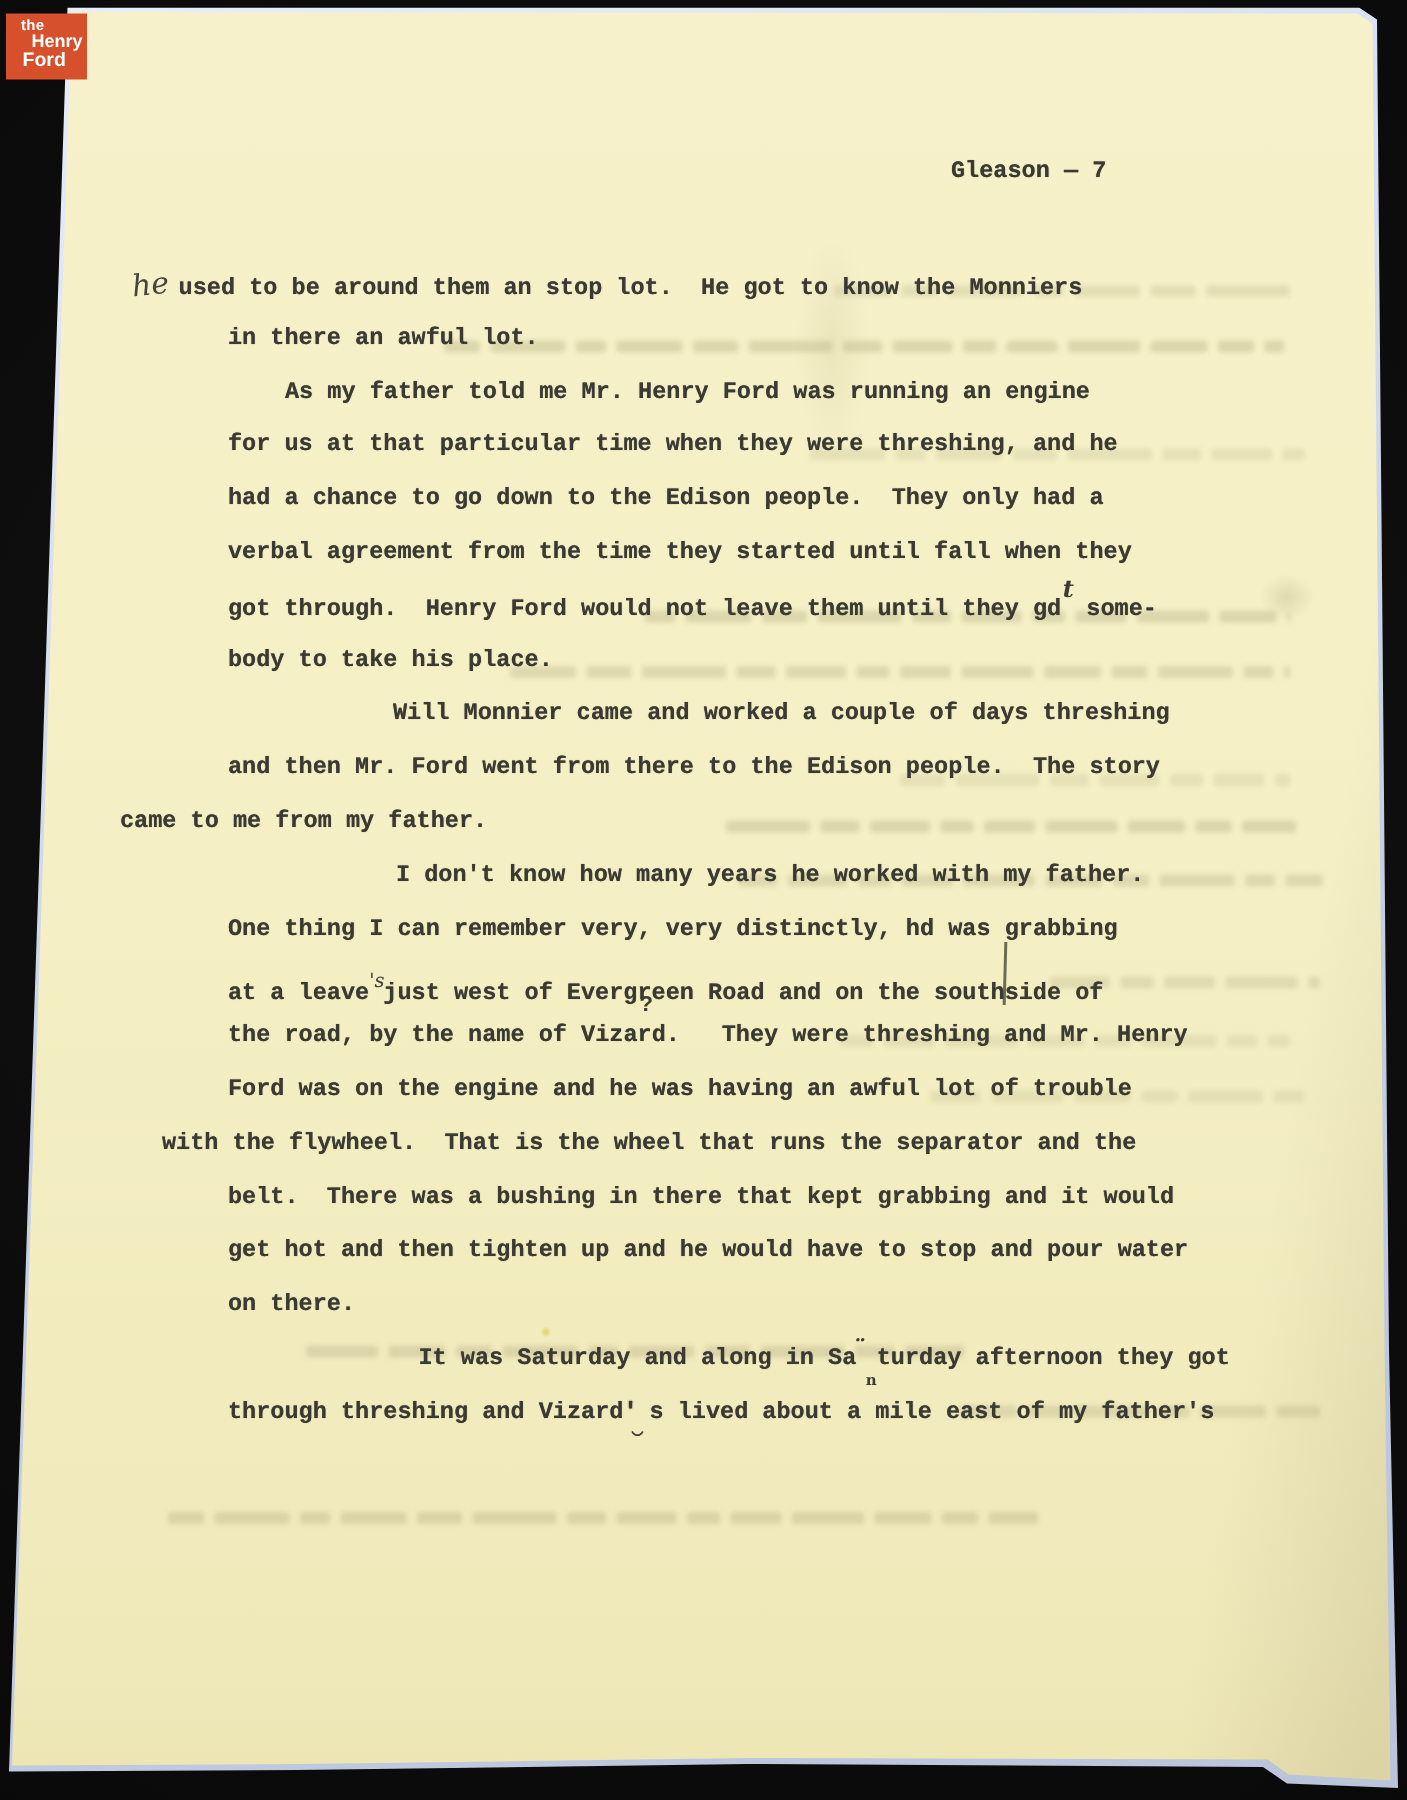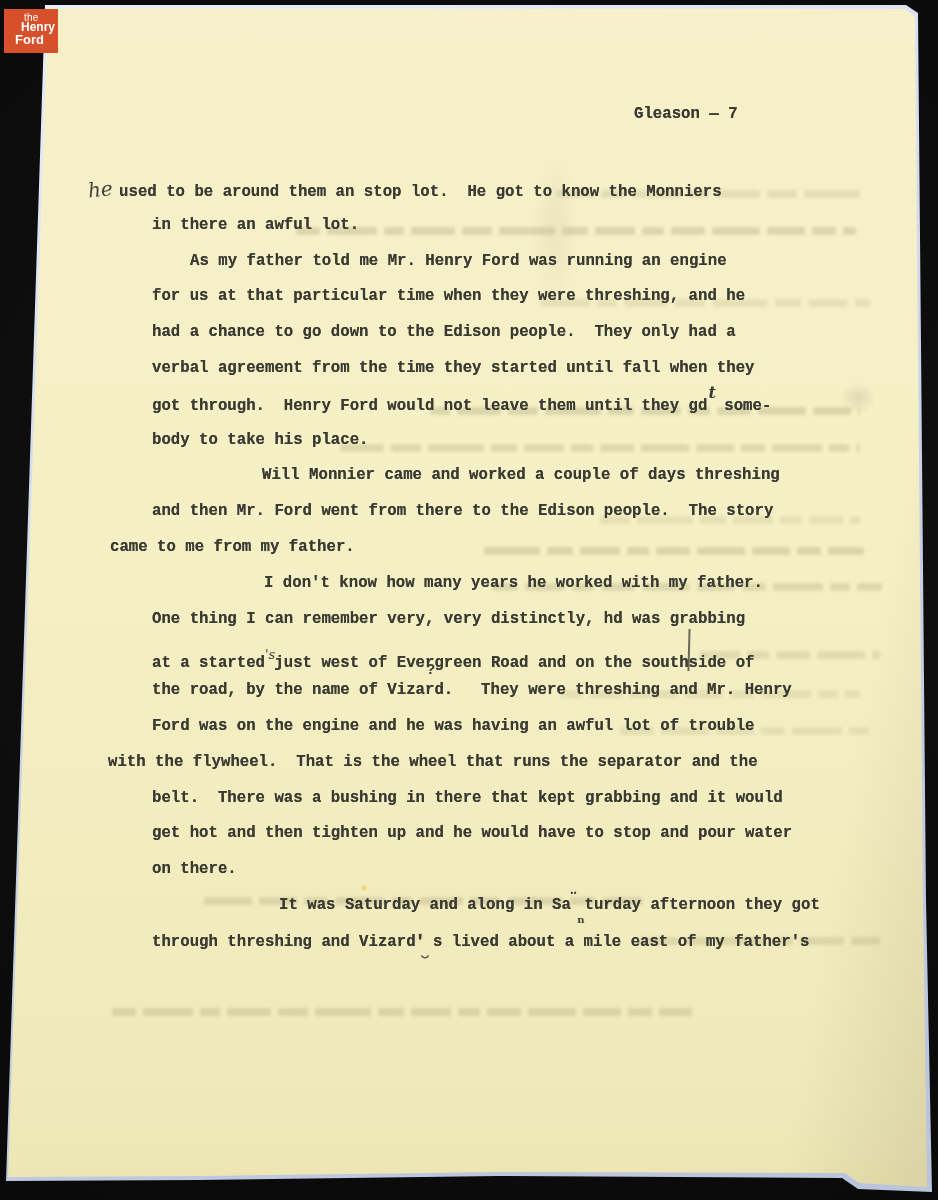--- a/index.html
+++ b/index.html
@@ -25,21 +25,21 @@
       linear-gradient(100deg, rgba(0,0,0,0) 86%, rgba(120,105,70,.14) 97%),
       linear-gradient(180deg,#f6f1ca 0%,#f4efc3 55%,#efe9ba 92%,#ece5b2 100%);
     clip-path:polygon(48px 8px,905px 9px,915px 16px,923px 900px,927px 1187px,859px 1183px,845px 1173px,500px 1172px,200px 1176px,8px 1177px);
   }
   
   .logo{
     position:absolute;left:4px;top:9px;width:54px;height:44px;
     background:#d6502b;z-index:30;
     font-family:"Liberation Sans",sans-serif;color:#fff;
   }
-  .logo .the{position:absolute;left:20px;top:3px;font-size:10px;font-weight:400;letter-spacing:.2px;}
+  .logo .the{position:absolute;left:10px;top:3px;font-size:10px;font-weight:700;letter-spacing:.2px;}
   .logo .henry{position:absolute;left:17px;top:11px;font-size:12px;font-weight:700;}
   .logo .ford{position:absolute;left:11px;top:23px;font-size:13px;font-weight:700;}
   
   .page-header{
     position:absolute;left:634px;top:105px;z-index:10;
     font-size:15.7px;font-weight:600;color:#3a3a33;
     text-shadow:0 0 .5px rgba(55,55,48,.85);white-space:pre;
   }
   
   .typescript{position:absolute;left:0;top:172px;width:938px;z-index:10;}
@@ -102,24 +102,24 @@
     <div class="tline" style="padding-left: 88px;"><span class="hw">he </span><span>used to be around them an stop lot.  He got to know the Monniers</span></div>
     <div class="tline" style="padding-left: 152px;"><span>in there an awful lot.</span></div>
     <div class="tline" style="padding-left: 190px;"><span>As my father told me Mr. Henry Ford was running an engine</span></div>
     <div class="tline" style="padding-left: 152px;"><span>for us at that particular time when they were threshing, and he</span></div>
     <div class="tline" style="padding-left: 152px;"><span>had a chance to go down to the Edison people.  They only had a</span></div>
     <div class="tline" style="padding-left: 152px;"><span>verbal agreement from the time they started until fall when they</span></div>
     <div class="tline" style="padding-left: 152px;"><span>got through.  Henry Ford would not leave them until they g</span><span class="ovt">d<span class="over">t</span></span><span> some-</span></div>
     <div class="tline" style="padding-left: 152px;"><span>body to take his place.</span></div>
     <div class="tline" style="padding-left: 262px;"><span>Will Monnier came and worked a couple of days threshing</span></div>
     <div class="tline" style="padding-left: 152px;"><span>and then Mr. Ford went from there to the Edison people.  The story</span></div>
-    <div class="tline" style="padding-left: 110px;"><span>came to me from my father.</span></div>
+    <div class="tline" style="padding-left: 80px;"><span>came to me from my father.</span></div>
     <div class="tline" style="padding-left: 264px;"><span>I don't know how many years he worked with my father.</span></div>
     <div class="tline" style="padding-left: 152px;"><span>One thing I can remember very, very distinctly, hd was grabbing</span></div>
-    <div class="tline" style="padding-left: 152px;"><span>at a started</span><span class="suphw">'s</span><span>just west of Evergreen Road and on the south</span><span class="vline"></span><span>side of</span></div>
+    <div class="tline" style="padding-left: 152px;"><span>at a leave</span><span class="suphw">'s</span><span>just west of Evergreen Road and on the south</span><span class="vline"></span><span>side of</span></div>
     <div class="tline" style="padding-left: 152px;"><span>the road, by the name of </span><span class="qmark">Vizard.<span class="over">?</span></span><span>  They were threshing and Mr. Henry</span></div>
     <div class="tline" style="padding-left: 152px;"><span>Ford was on the engine and he was having an awful lot of trouble</span></div>
     <div class="tline" style="padding-left: 108px;"><span>with the flywheel.  That is the wheel that runs the separator and the</span></div>
     <div class="tline" style="padding-left: 152px;"><span>belt.  There was a bushing in there that kept grabbing and it would</span></div>
     <div class="tline" style="padding-left: 152px;"><span>get hot and then tighten up and he would have to stop and pour water</span></div>
     <div class="tline" style="padding-left: 152px;"><span>on there.</span></div>
     <div class="tline" style="padding-left: 264px; margin-left: 15px;"><span>It was Saturday and along in S</span><span class="satmark">a<span class="over">··</span><span class="under">n</span></span><span>turday afternoon they got</span></div>
     <div class="tline" style="padding-left: 152px;"><span>through threshing and Vizard</span><span class="blot">'<span class="under">‿</span></span><span>s lived about a mile east of my father's</span></div>
   </div>
 

